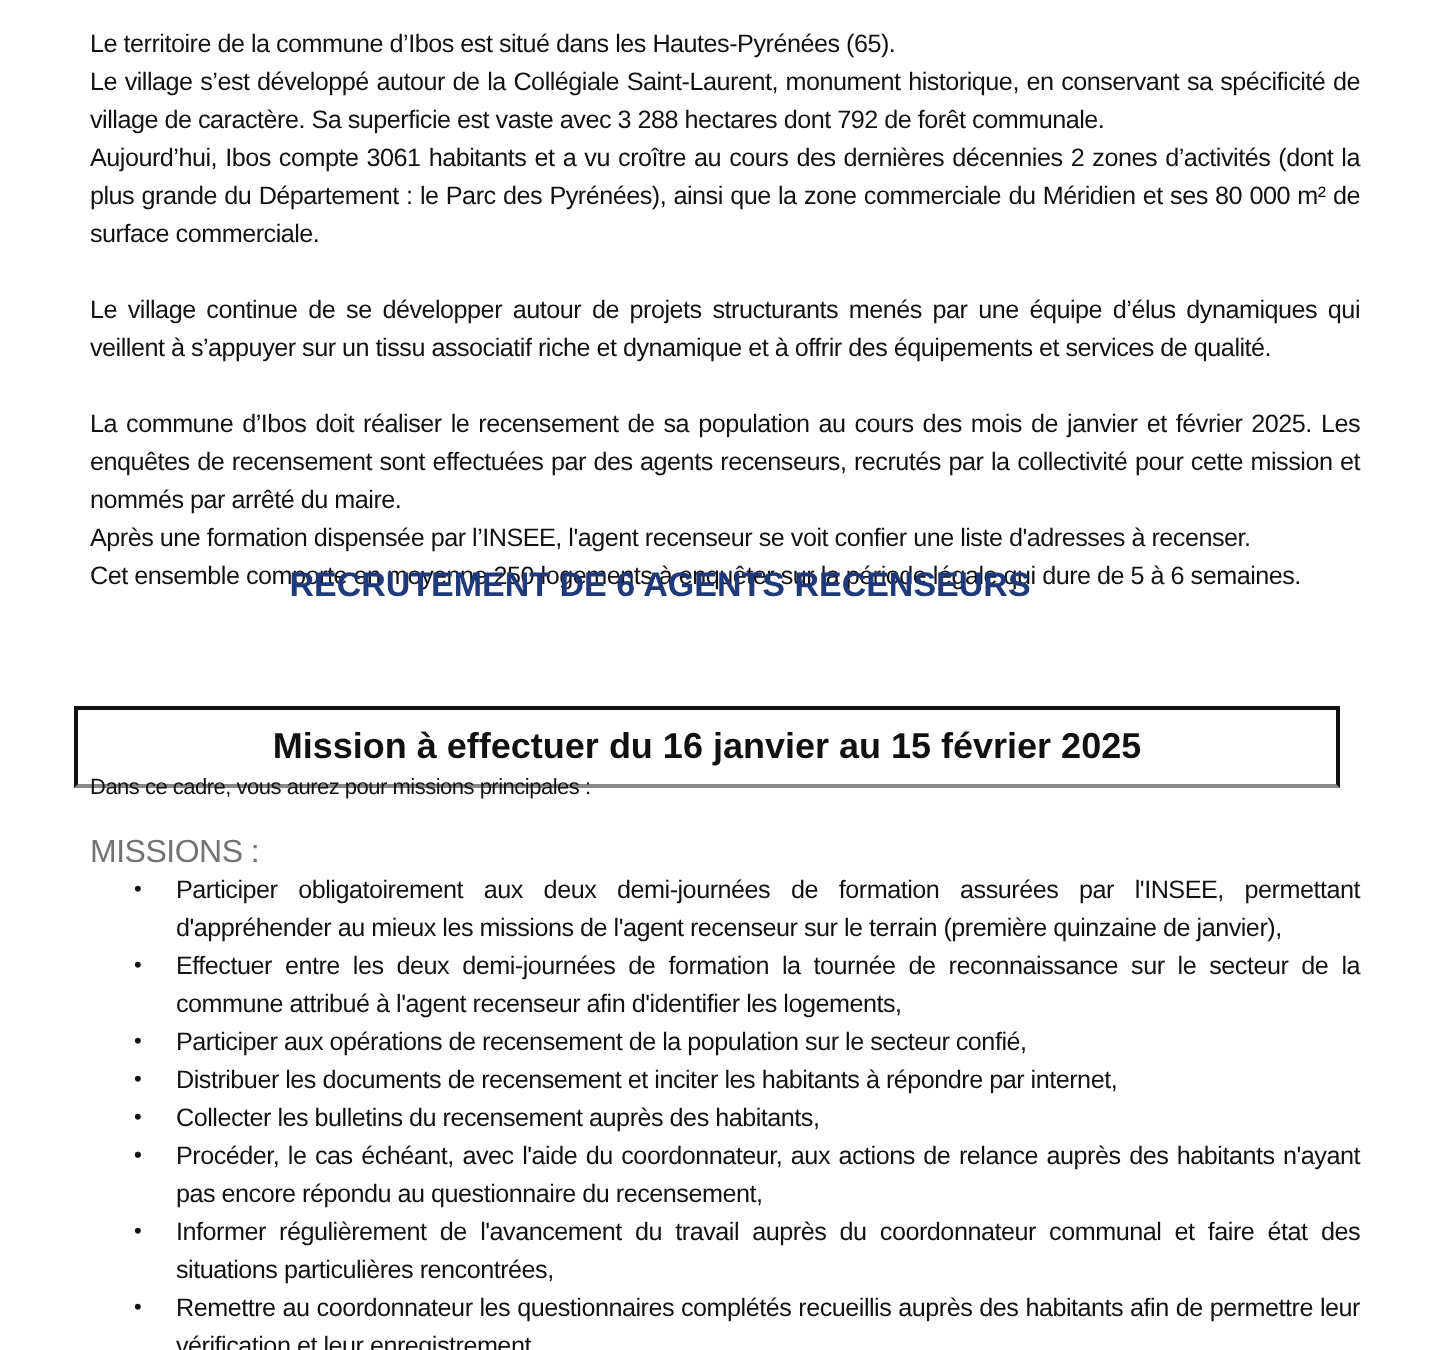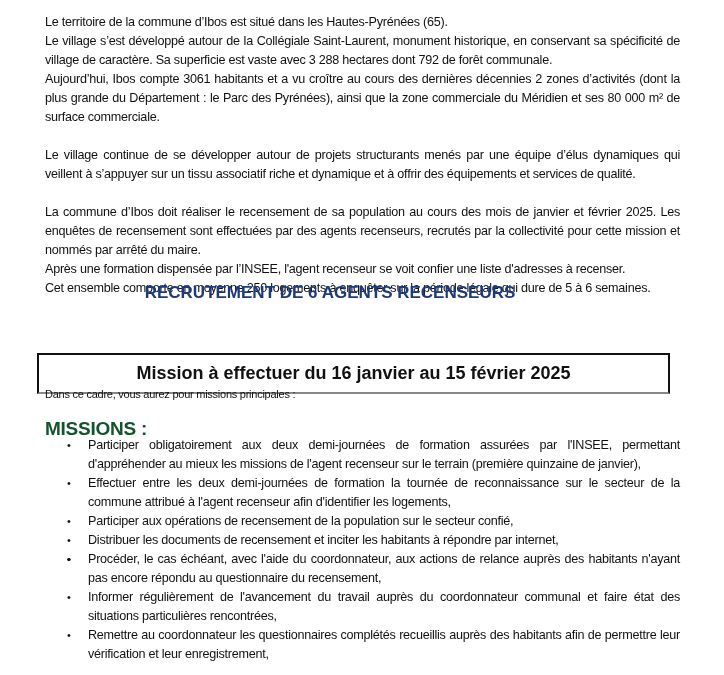--- a/index.html
+++ b/index.html
@@ -68,23 +68,23 @@
       position: absolute;
       left: 45px;
       top: 388px;
       font-size: 11px;
       letter-spacing: -0.25px;
     }
     .missions-title {
       position: absolute;
       left: 45px;
       top: 418px;
-      font-size: 19px;
-      font-weight: bold;
-      color: #14532d;
+      font-size: 16px;
+      font-weight: normal;
+      color: #737373;
       letter-spacing: -0.25px;
     }
     .mission-list {
       position: absolute;
       left: 45px;
       top: 436px;
       width: 635px;
       margin: 0;
       padding: 0;
       list-style: none;
@@ -147,20 +147,21 @@
   <li class="mission-item">
     <span class="bullet">•</span>
     <span>Participer aux opérations de recensement de la population sur le secteur confié,</span>
   </li>
   <li class="mission-item">
     <span class="bullet">•</span>
     <span>Distribuer les documents de recensement et inciter les habitants à répondre par internet,</span>
   </li>
   <li class="mission-item">
     <span class="bullet">•</span>
+    <span>Collecter les bulletins du recensement auprès des habitants,</span>
   </li>
   <li class="mission-item">
     <span class="bullet">•</span>
   </li>
   <li class="mission-item">
     <span class="bullet">•</span>
     <span>Procéder, le cas échéant, avec l'aide du coordonnateur, aux actions de relance auprès des habitants n'ayant pas encore répondu au questionnaire du recensement,</span>
   </li>
   <li class="mission-item">
     <span class="bullet">•</span>

